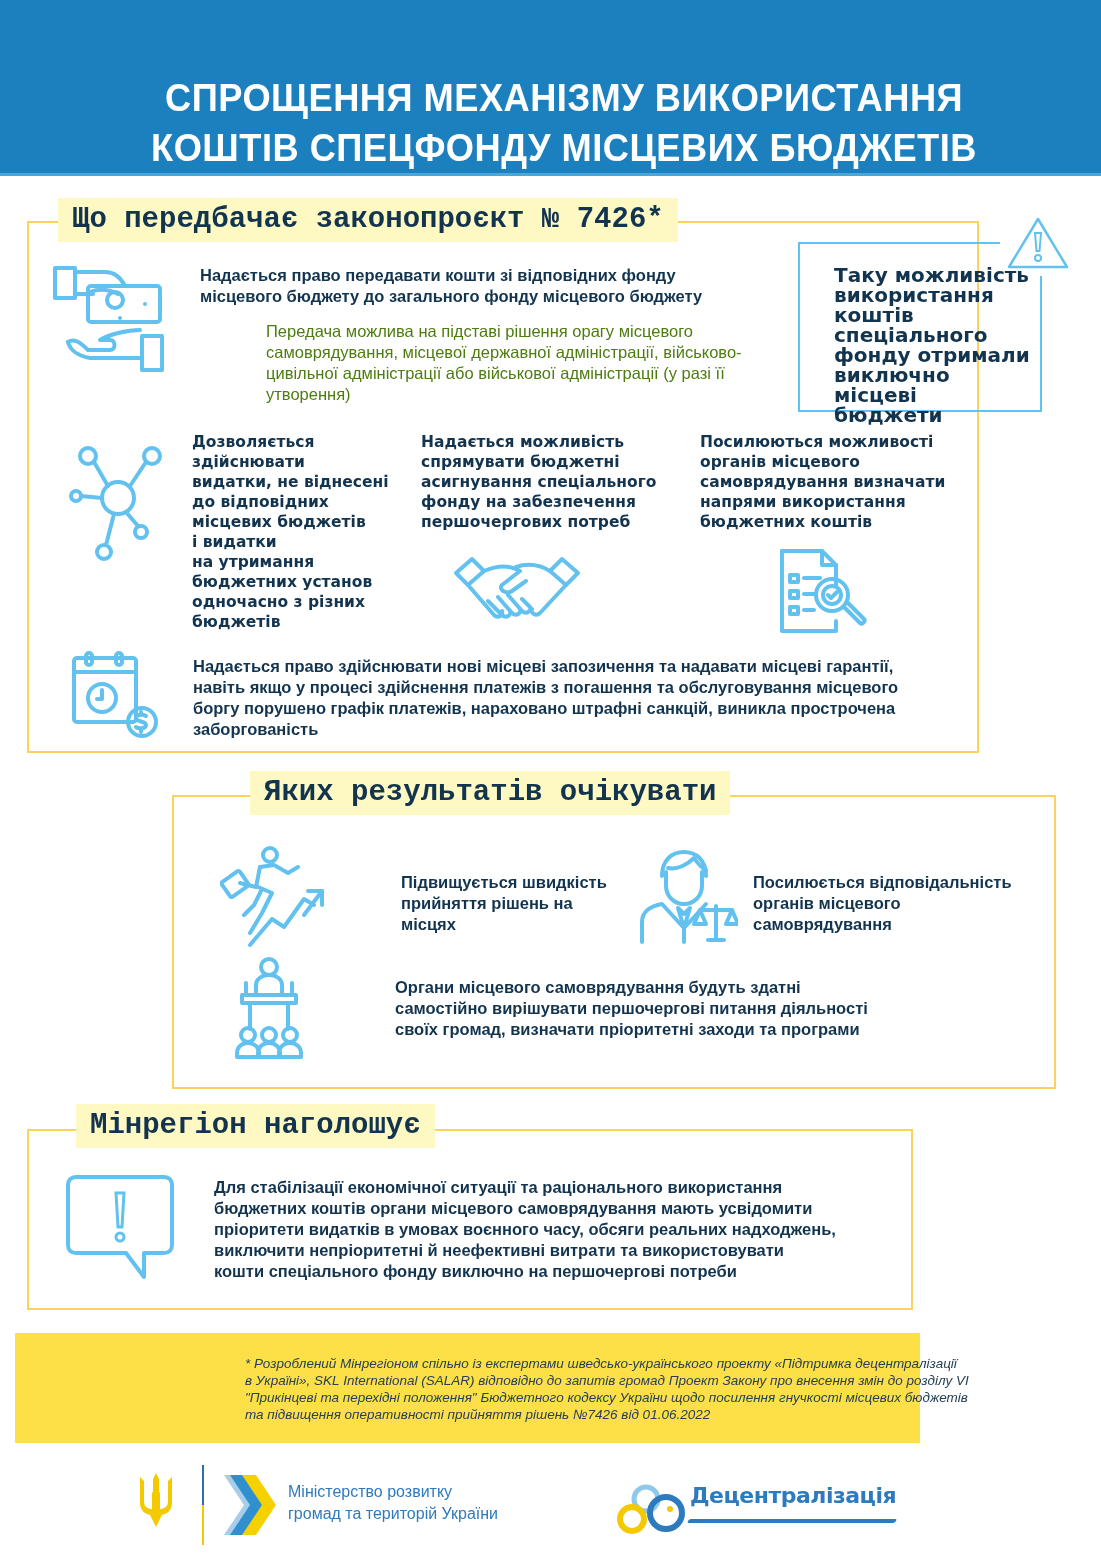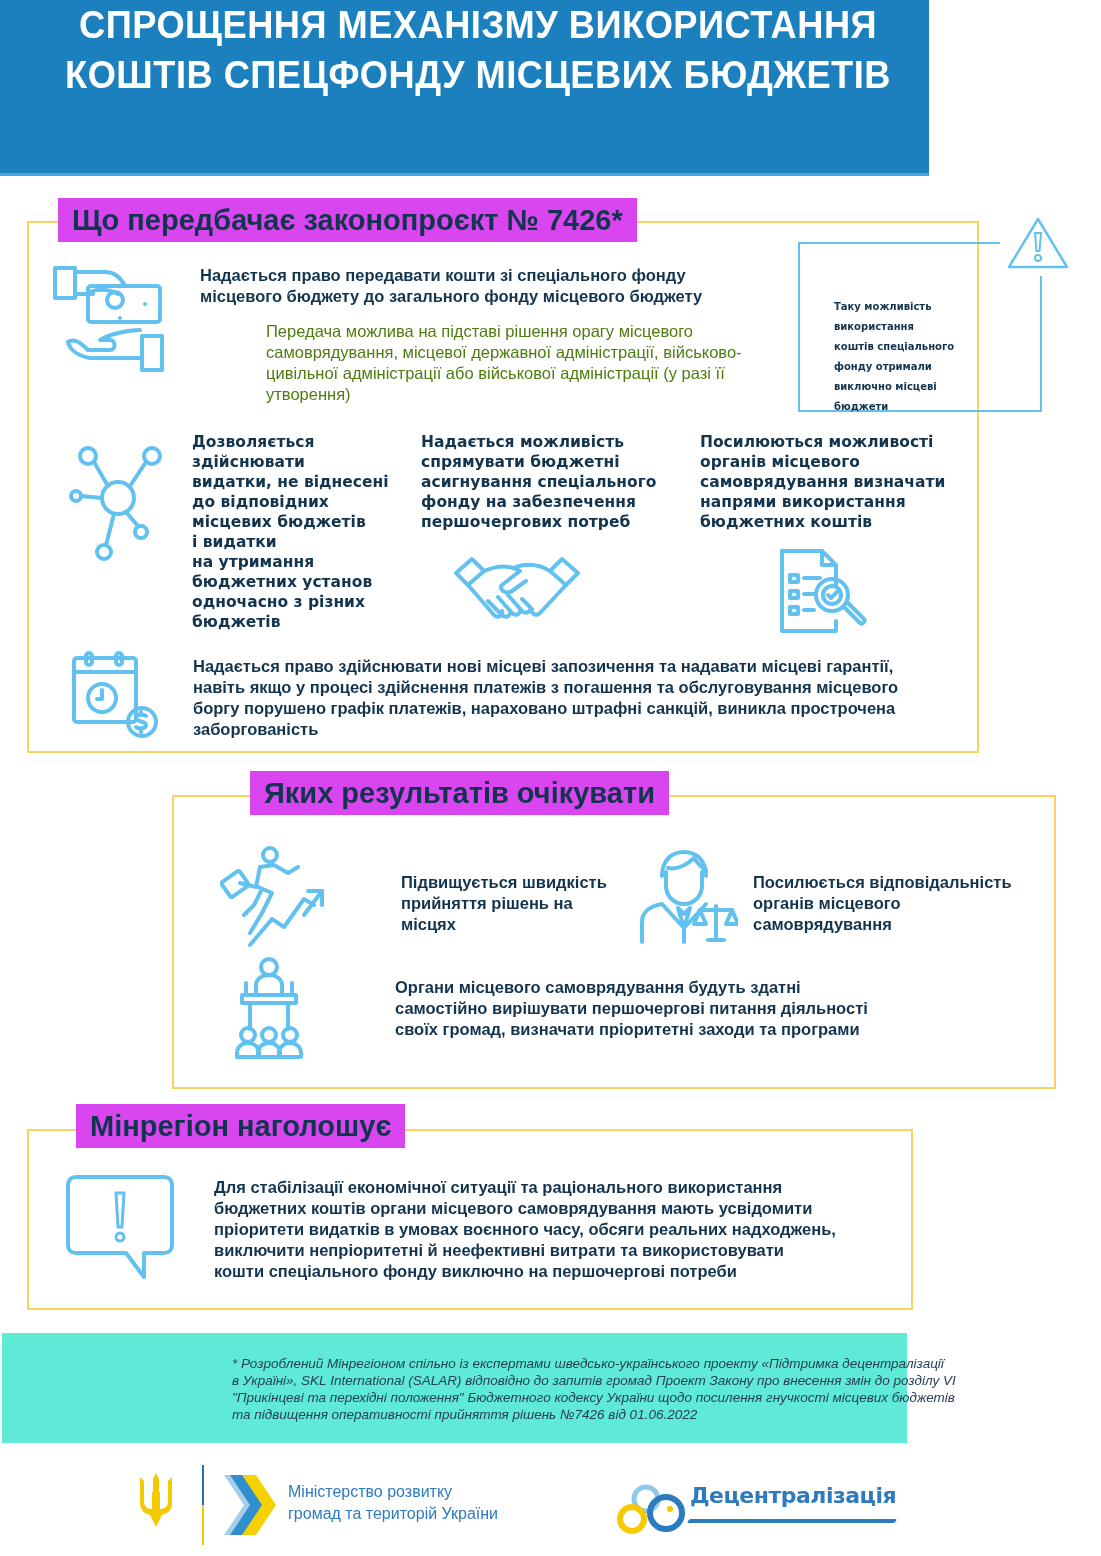--- a/index.html
+++ b/index.html
@@ -1,29 +1,29 @@
 <!DOCTYPE html>
 <html><head>
 <meta charset="utf-8">
 <style>
   * { box-sizing: border-box; margin: 0; padding: 0; }
   body { width: 1101px; height: 1556px; background: #ffffff; font-family: "DejaVu Sans", sans-serif; color: #13344f; position: relative; overflow: hidden; }
-  .header { position: absolute; left: 0; top: 0; width: 929px; height: 176px; background: #1b80bd; display: flex; flex-direction: column; align-items: center; justify-content: flex-start; border-bottom: 3px solid #4aa7dc; padding-left: 28px; }
+  .header { position: absolute; left: 0; top: 0; width: 1101px; height: 176px; background: #1b80bd; display: flex; flex-direction: column; align-items: center; justify-content: flex-end; border-bottom: 3px solid #4aa7dc; padding-left: 28px; }
   .header h1 { color: #fff; font-family: "Liberation Sans", sans-serif; font-weight: 700; font-size: 39px; line-height: 50px; letter-spacing: 0.5px; text-align: center; transform: scaleX(0.93); }
   .frame { position: absolute; border: 2px solid #fcd25c; }
-  .sec-title { position: absolute; background: #d946ef; padding: 0 14px; font-family: Liberation Sans, sans-serif; font-weight: 700; color: #13344f; white-space: nowrap; }
+  .sec-title { position: absolute; background: #fef9c3; padding: 0 14px; font-family: Liberation Mono, monospace; font-weight: 700; color: #13344f; white-space: nowrap; }
   .txt { position: absolute; font-family: "DejaVu Sans", sans-serif; color: #13344f; font-size: 15.5px; line-height: 20px; }
   .b { font-weight: 700; }
   .cond { font-family: "Liberation Sans", sans-serif; font-weight: 700; font-size: 16.5px; line-height: 21px; }
   .reg { font-family: "Liberation Sans", sans-serif; font-weight: 400; font-size: 16.5px; line-height: 21px; color: #4d7c0f; }
   .icon { position: absolute; }
   .icon svg { width: 100%; height: 100%; }
   .ico { fill: none; stroke: #62c1ee; stroke-width: 4; stroke-linecap: round; stroke-linejoin: round; }
   .warnbox { position: absolute; left: 798px; top: 242px; width: 244px; height: 170px; border: 2px solid #62c1ee; }
-  .footer-note { position: absolute; left: 2px; top: 1333px; width: 905px; height: 110px; background: #5eead4; }
+  .footer-note { position: absolute; left: 15px; top: 1333px; width: 905px; height: 110px; background: #fde047; }
   .footer-note p { position: absolute; left: 230px; top: 22px; width: 830px; font-family: "Liberation Sans", sans-serif; font-style: italic; font-size: 13.5px; line-height: 17px; color: #253f57; }
   .logos { position: absolute; left: 0; top: 1443px; width: 1101px; height: 101px; }
   .pre { white-space: pre-line; }
 </style>
 </head>
 <body>
 
 <div class="header">
   <h1>СПРОЩЕННЯ МЕХАНІЗМУ ВИКОРИСТАННЯ</h1>
   <h1>КОШТІВ СПЕЦФОНДУ МІСЦЕВИХ БЮДЖЕТІВ</h1>
@@ -40,37 +40,37 @@
     <rect class="ico" x="38" y="24" width="72" height="36" rx="3"></rect>
     <circle class="ico" cx="65" cy="38" r="8"></circle>
     <path class="ico" d="M40 30 c10 -4 20 -2 28 2"></path>
     <circle cx="95" cy="42" r="2" fill="#62c1ee"></circle>
     <circle cx="70" cy="56" r="2" fill="#62c1ee"></circle>
     <path class="ico" d="M18 80 c6 -4 12 0 20 8 h22 c6 0 6 -10 0 -10 h-10 c10 -6 28 -10 40 -10"></path>
     <path class="ico" d="M18 80 c2 8 10 14 22 16 h50"></path>
     <rect class="ico" x="92" y="74" width="20" height="34"></rect>
   </svg>
 </div>
-<div class="txt cond pre" style="left:200px; top:265px; width:580px;">Надається право передавати кошти зі спеціального фонду
+<div class="txt cond pre" style="left:200px; top:265px; width:580px;">Надається право передавати кошти зі відповідних фонду
 місцевого бюджету до загального фонду місцевого бюджету</div>
 <div class="txt reg pre" style="left:266px; top:321px; width:520px;">Передача можлива на підставі рішення орагу місцевого
 самоврядування, місцевої державної адміністрації, військово-
 цивільної адміністрації або військової адміністрації (у разі її
 утворення)</div>
 
 <div class="warnbox"></div>
 <div style="position:absolute; left:1000px; top:218px; width:72px; height:58px; background:#fff;"></div>
 <div class="icon" style="left:1005px; top:215px; width:66px; height:58px;">
   <svg viewBox="0 0 66 58">
     <path d="M33 4 L62 52 H4 Z" fill="none" stroke="#62c1ee" stroke-width="2.5" stroke-linejoin="round"></path>
     <path d="M30 18 h6 l-1.5 18 h-3 z" fill="none" stroke="#62c1ee" stroke-width="2"></path>
     <circle cx="33" cy="43" r="3" fill="none" stroke="#62c1ee" stroke-width="2"></circle>
   </svg>
 </div>
-<div class="txt b pre" style="left:834px; top:265px; width:200px; font-size:10px; line-height:20px;margin-top:32px;">Таку можливість
+<div class="txt b pre" style="left:834px; top:265px; width:200px; font-size:20px; line-height:20px;">Таку можливість
 використання
 коштів спеціального
 фонду отримали
 виключно місцеві
 бюджети</div>
 
 <div class="icon" style="left:66px; top:440px; width:100px; height:125px;">
   <svg viewBox="0 0 100 125">
     <circle class="ico" cx="22" cy="16" r="8"></circle>
     <circle class="ico" cx="86" cy="16" r="8"></circle>

